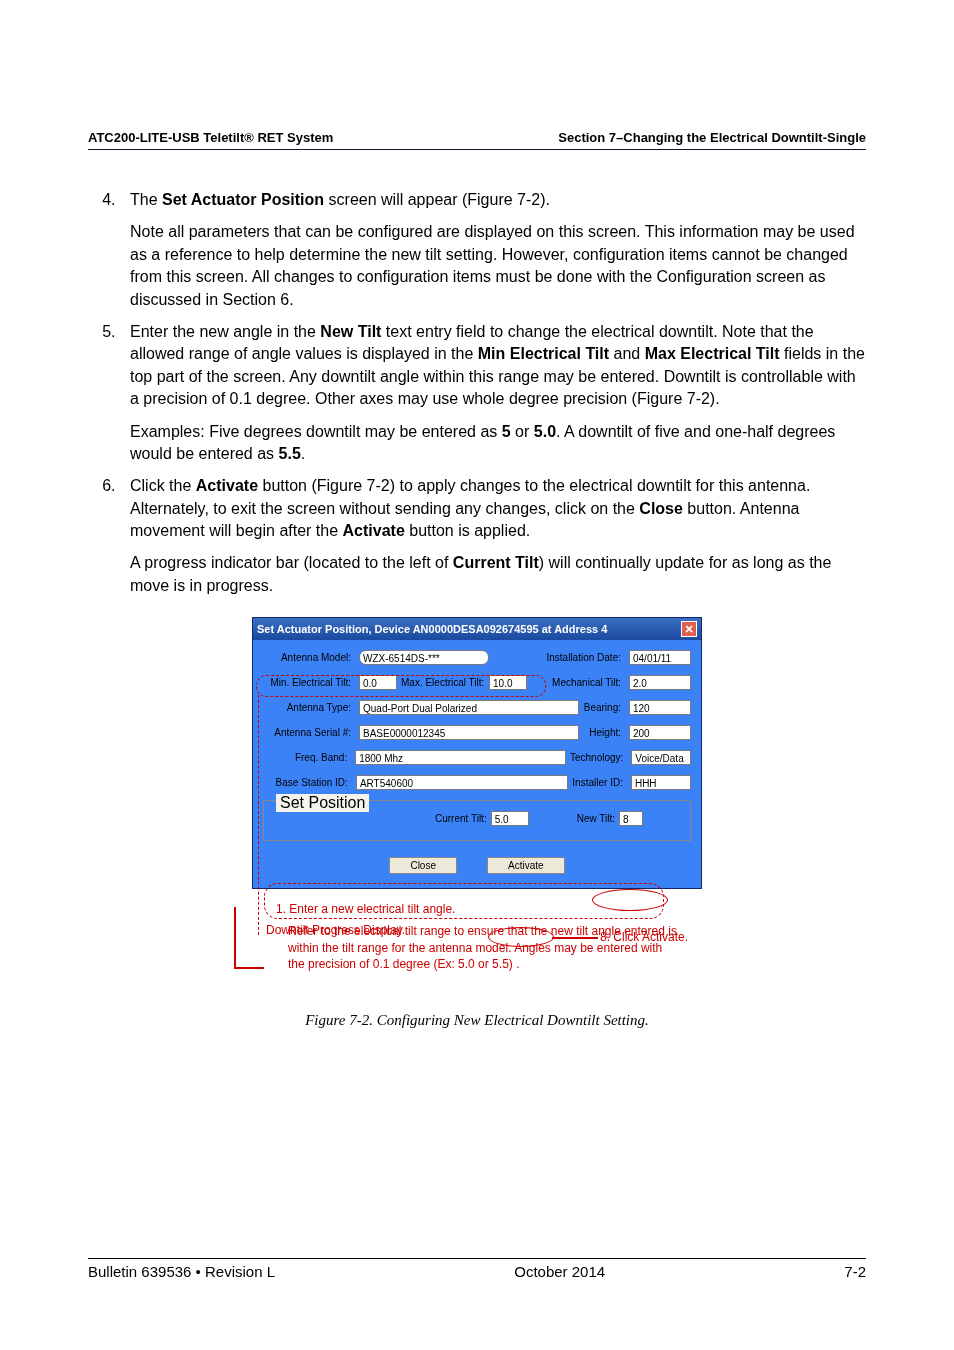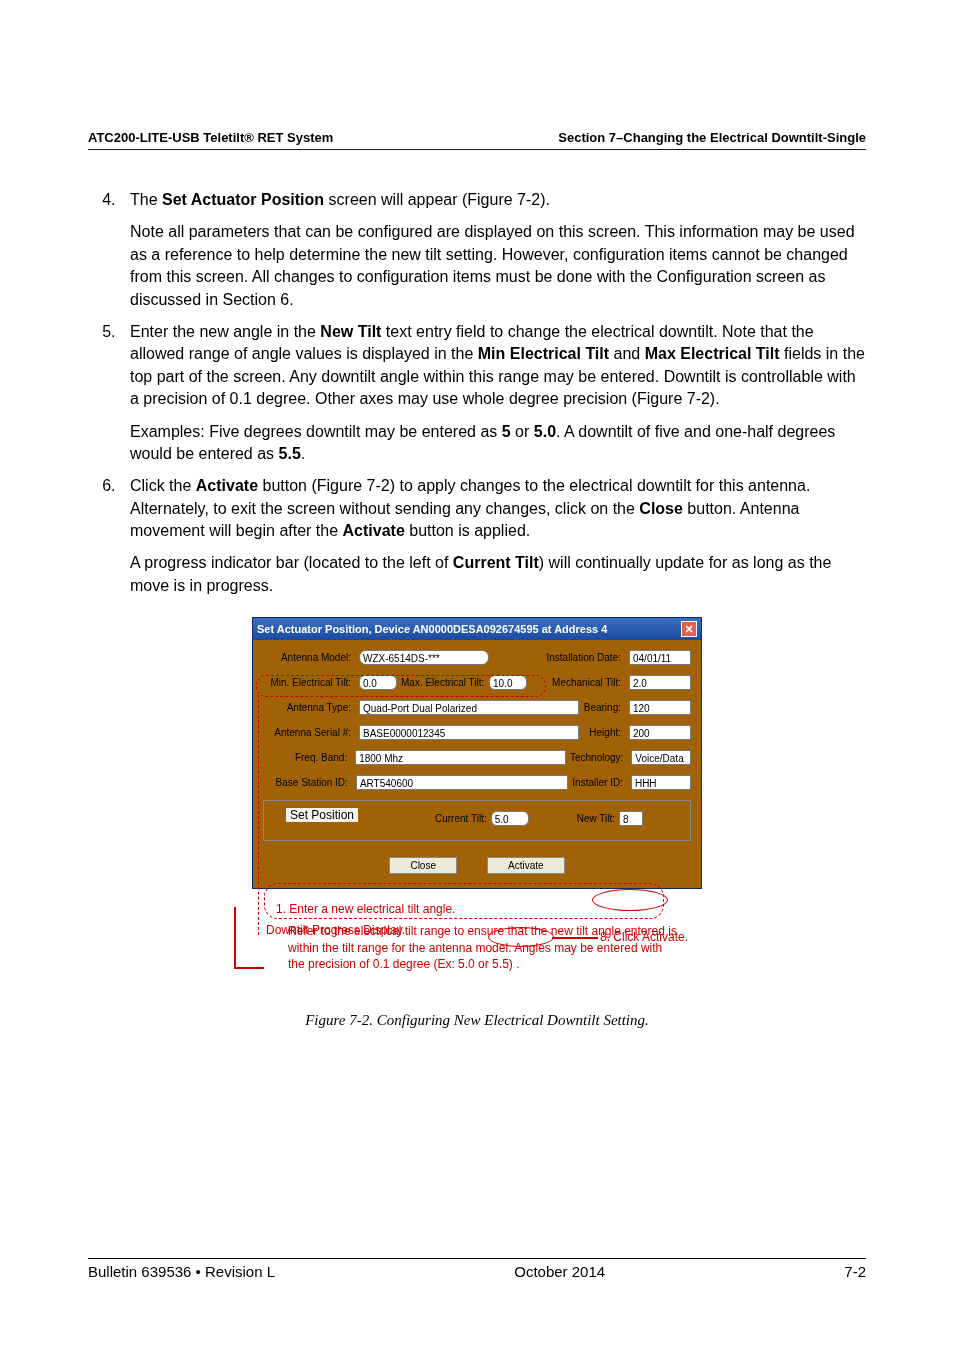--- a/index.html
+++ b/index.html
@@ -41,21 +41,21 @@
 
   
   .dialog-wrap {
     position: relative;
     width: 450px;
     margin: 20px auto 0 auto;
   }
   .dialog {
     border: 1px solid #0a2a6b;
     font-size: 10px;
-    background: #a16207;
+    background: #3b82f6;
     color: #000;
   }
   .titlebar {
     background: linear-gradient(#3b6ec0, #1a4aa0);
     color: #fff;
     font-weight: bold;
     padding: 3px 4px;
     display: flex;
     align-items: center;
     justify-content: space-between;
@@ -102,38 +102,37 @@
     border: 1px solid #7a7a7a;
     background: #fff;
     padding: 1px 3px;
     font-size: 10px;
     height: 15px;
     line-height: 13px;
     overflow: hidden;
     white-space: nowrap;
   }
   .w-model { width: 130px; border-radius: 7px; }
-  .w-short { width: 38px; border-radius: 6px; }
+  .w-short { width: 38px; }
   .w-right { width: 62px; }
   .w-wide  { width: 220px; }
   .w-newtilt { width: 24px; }
   .fieldset {
     border: 1px solid #888;
     margin-top: 10px;
     padding: 10px 8px 14px 8px;
     position: relative;
   }
   .legend {
     position: absolute;
-    top: -7px; left: 22px;
+    top: -7px; left: 12px;
     background: #f4f3ee;
     padding: 0 4px;
-    font-size: 12px;
+    font-size: 16px;
     color: #000;
-    margin-top: 14px;
   }
   .btnrow {
     display: flex;
     justify-content: center;
     gap: 30px;
     margin-top: 16px;
   }
   .btn {
     border: 1px solid #888;
     background: #ece9d8;

